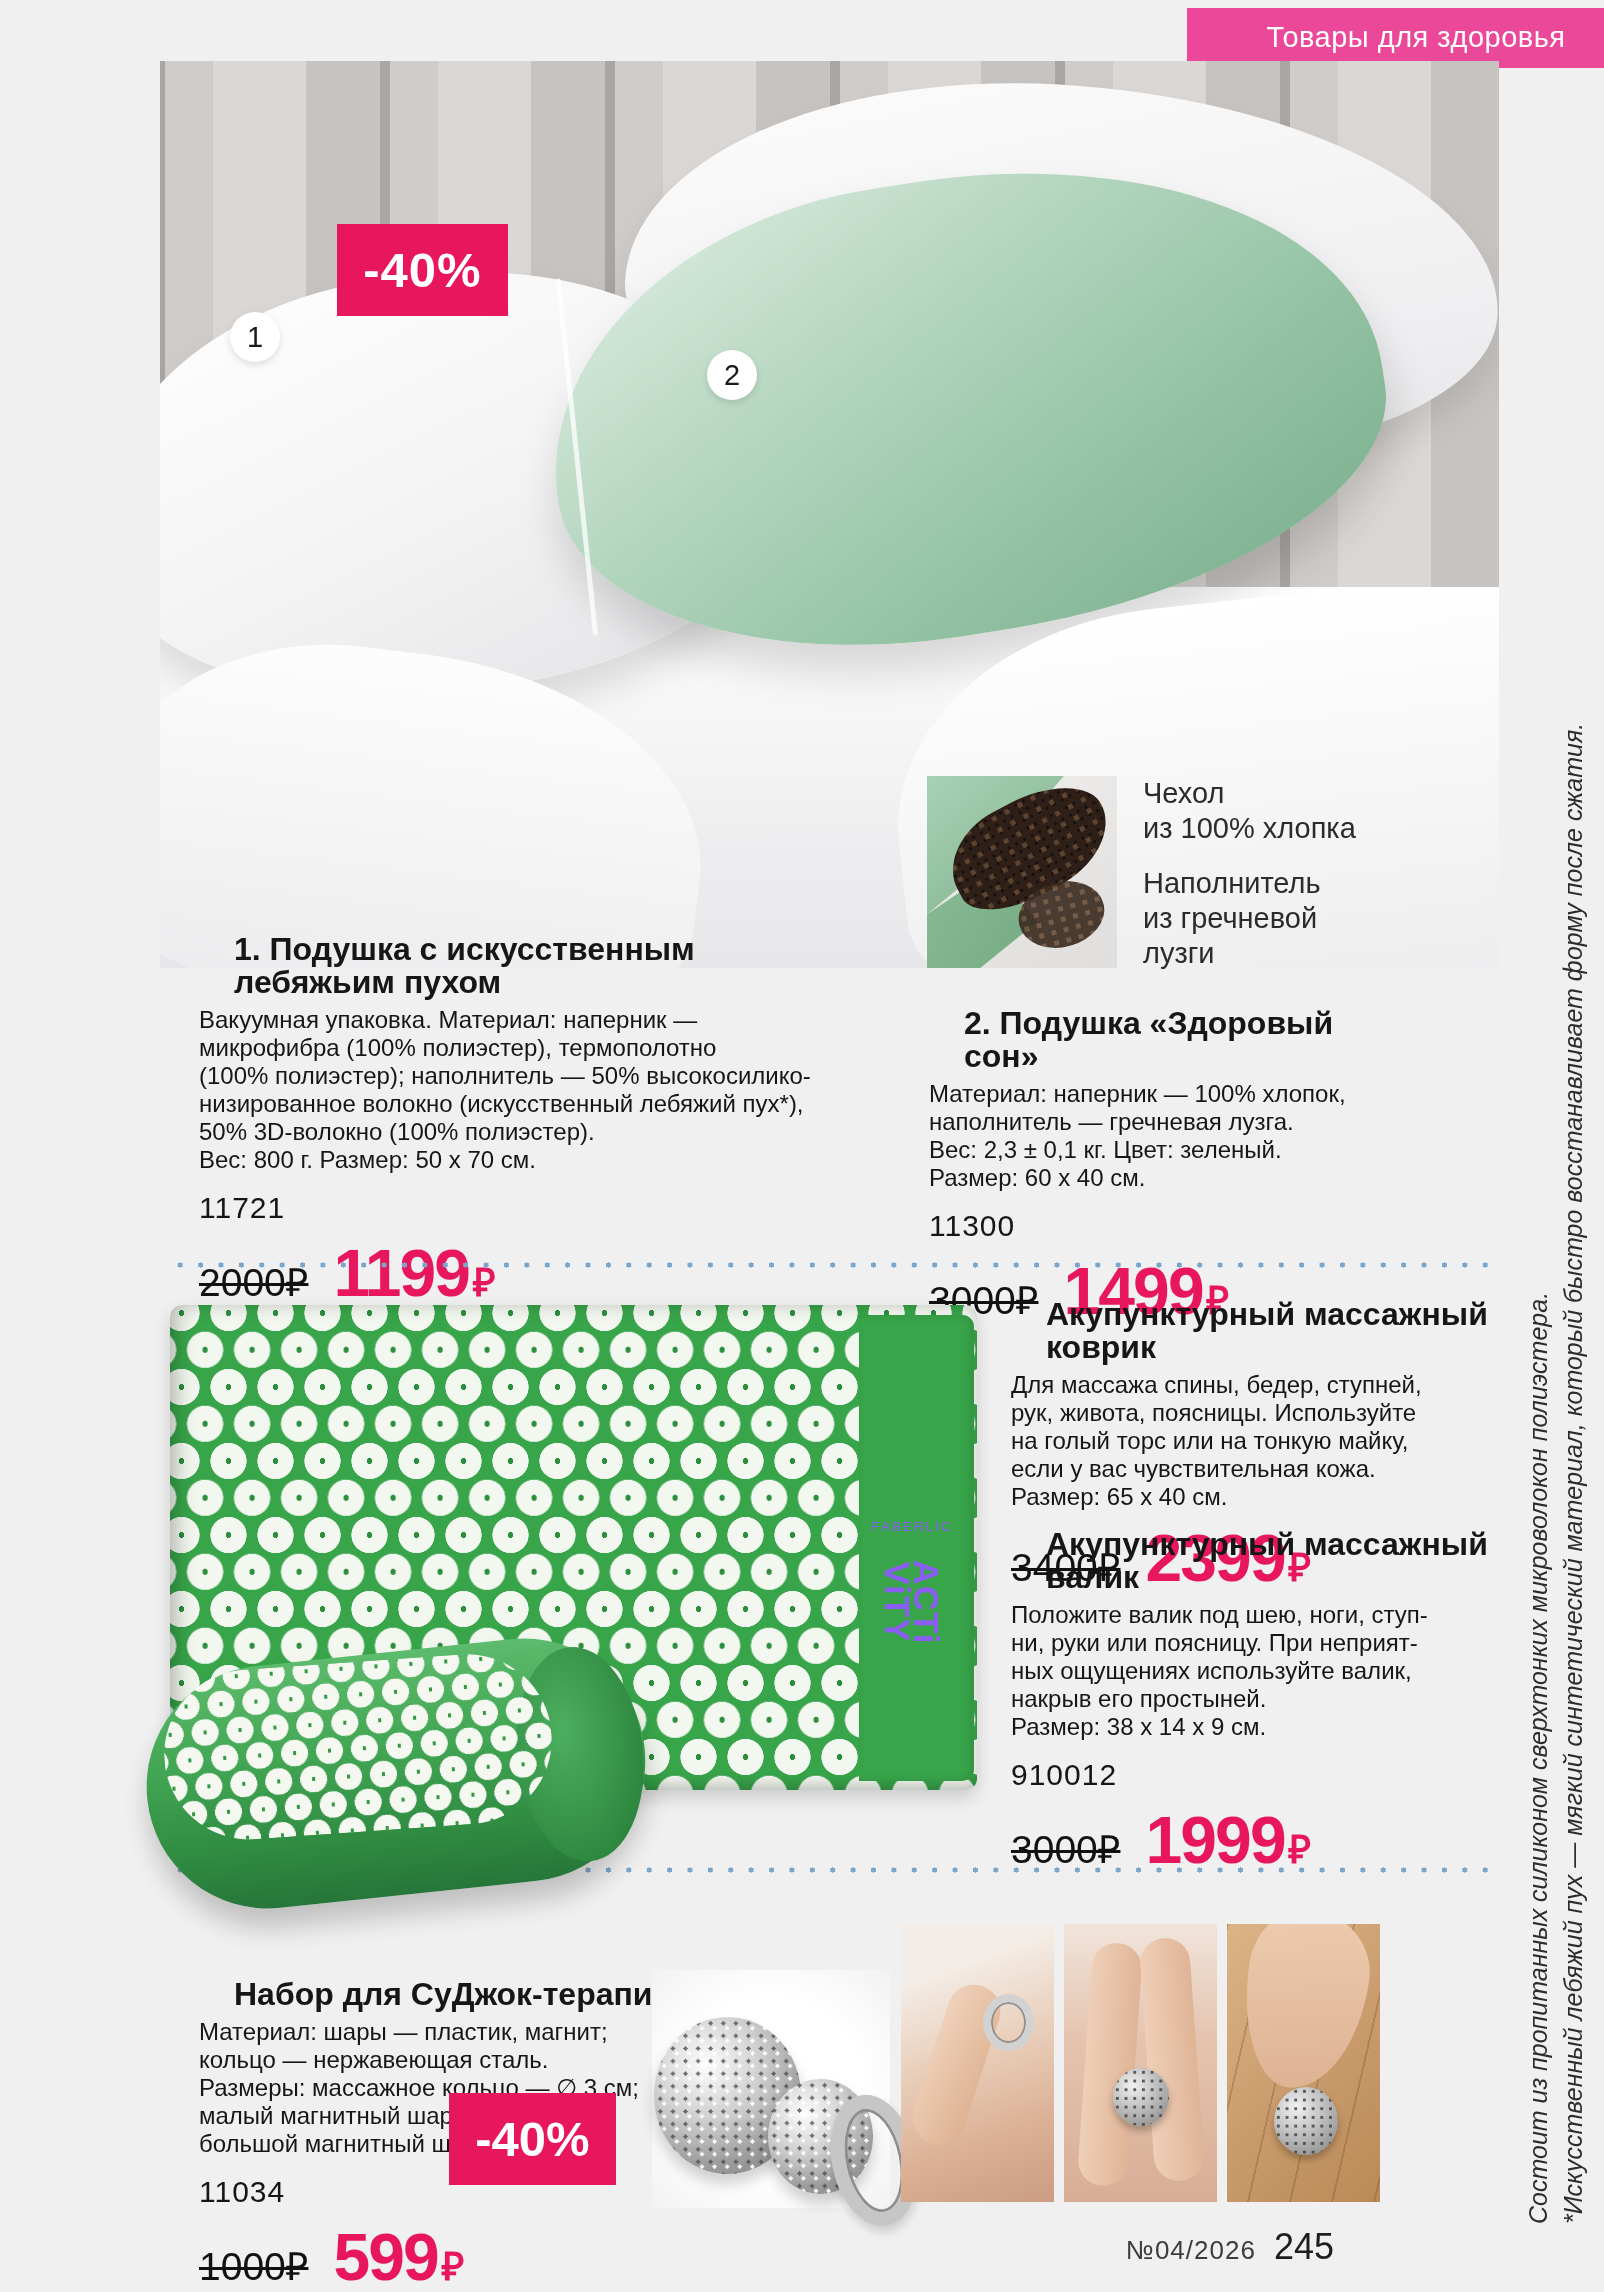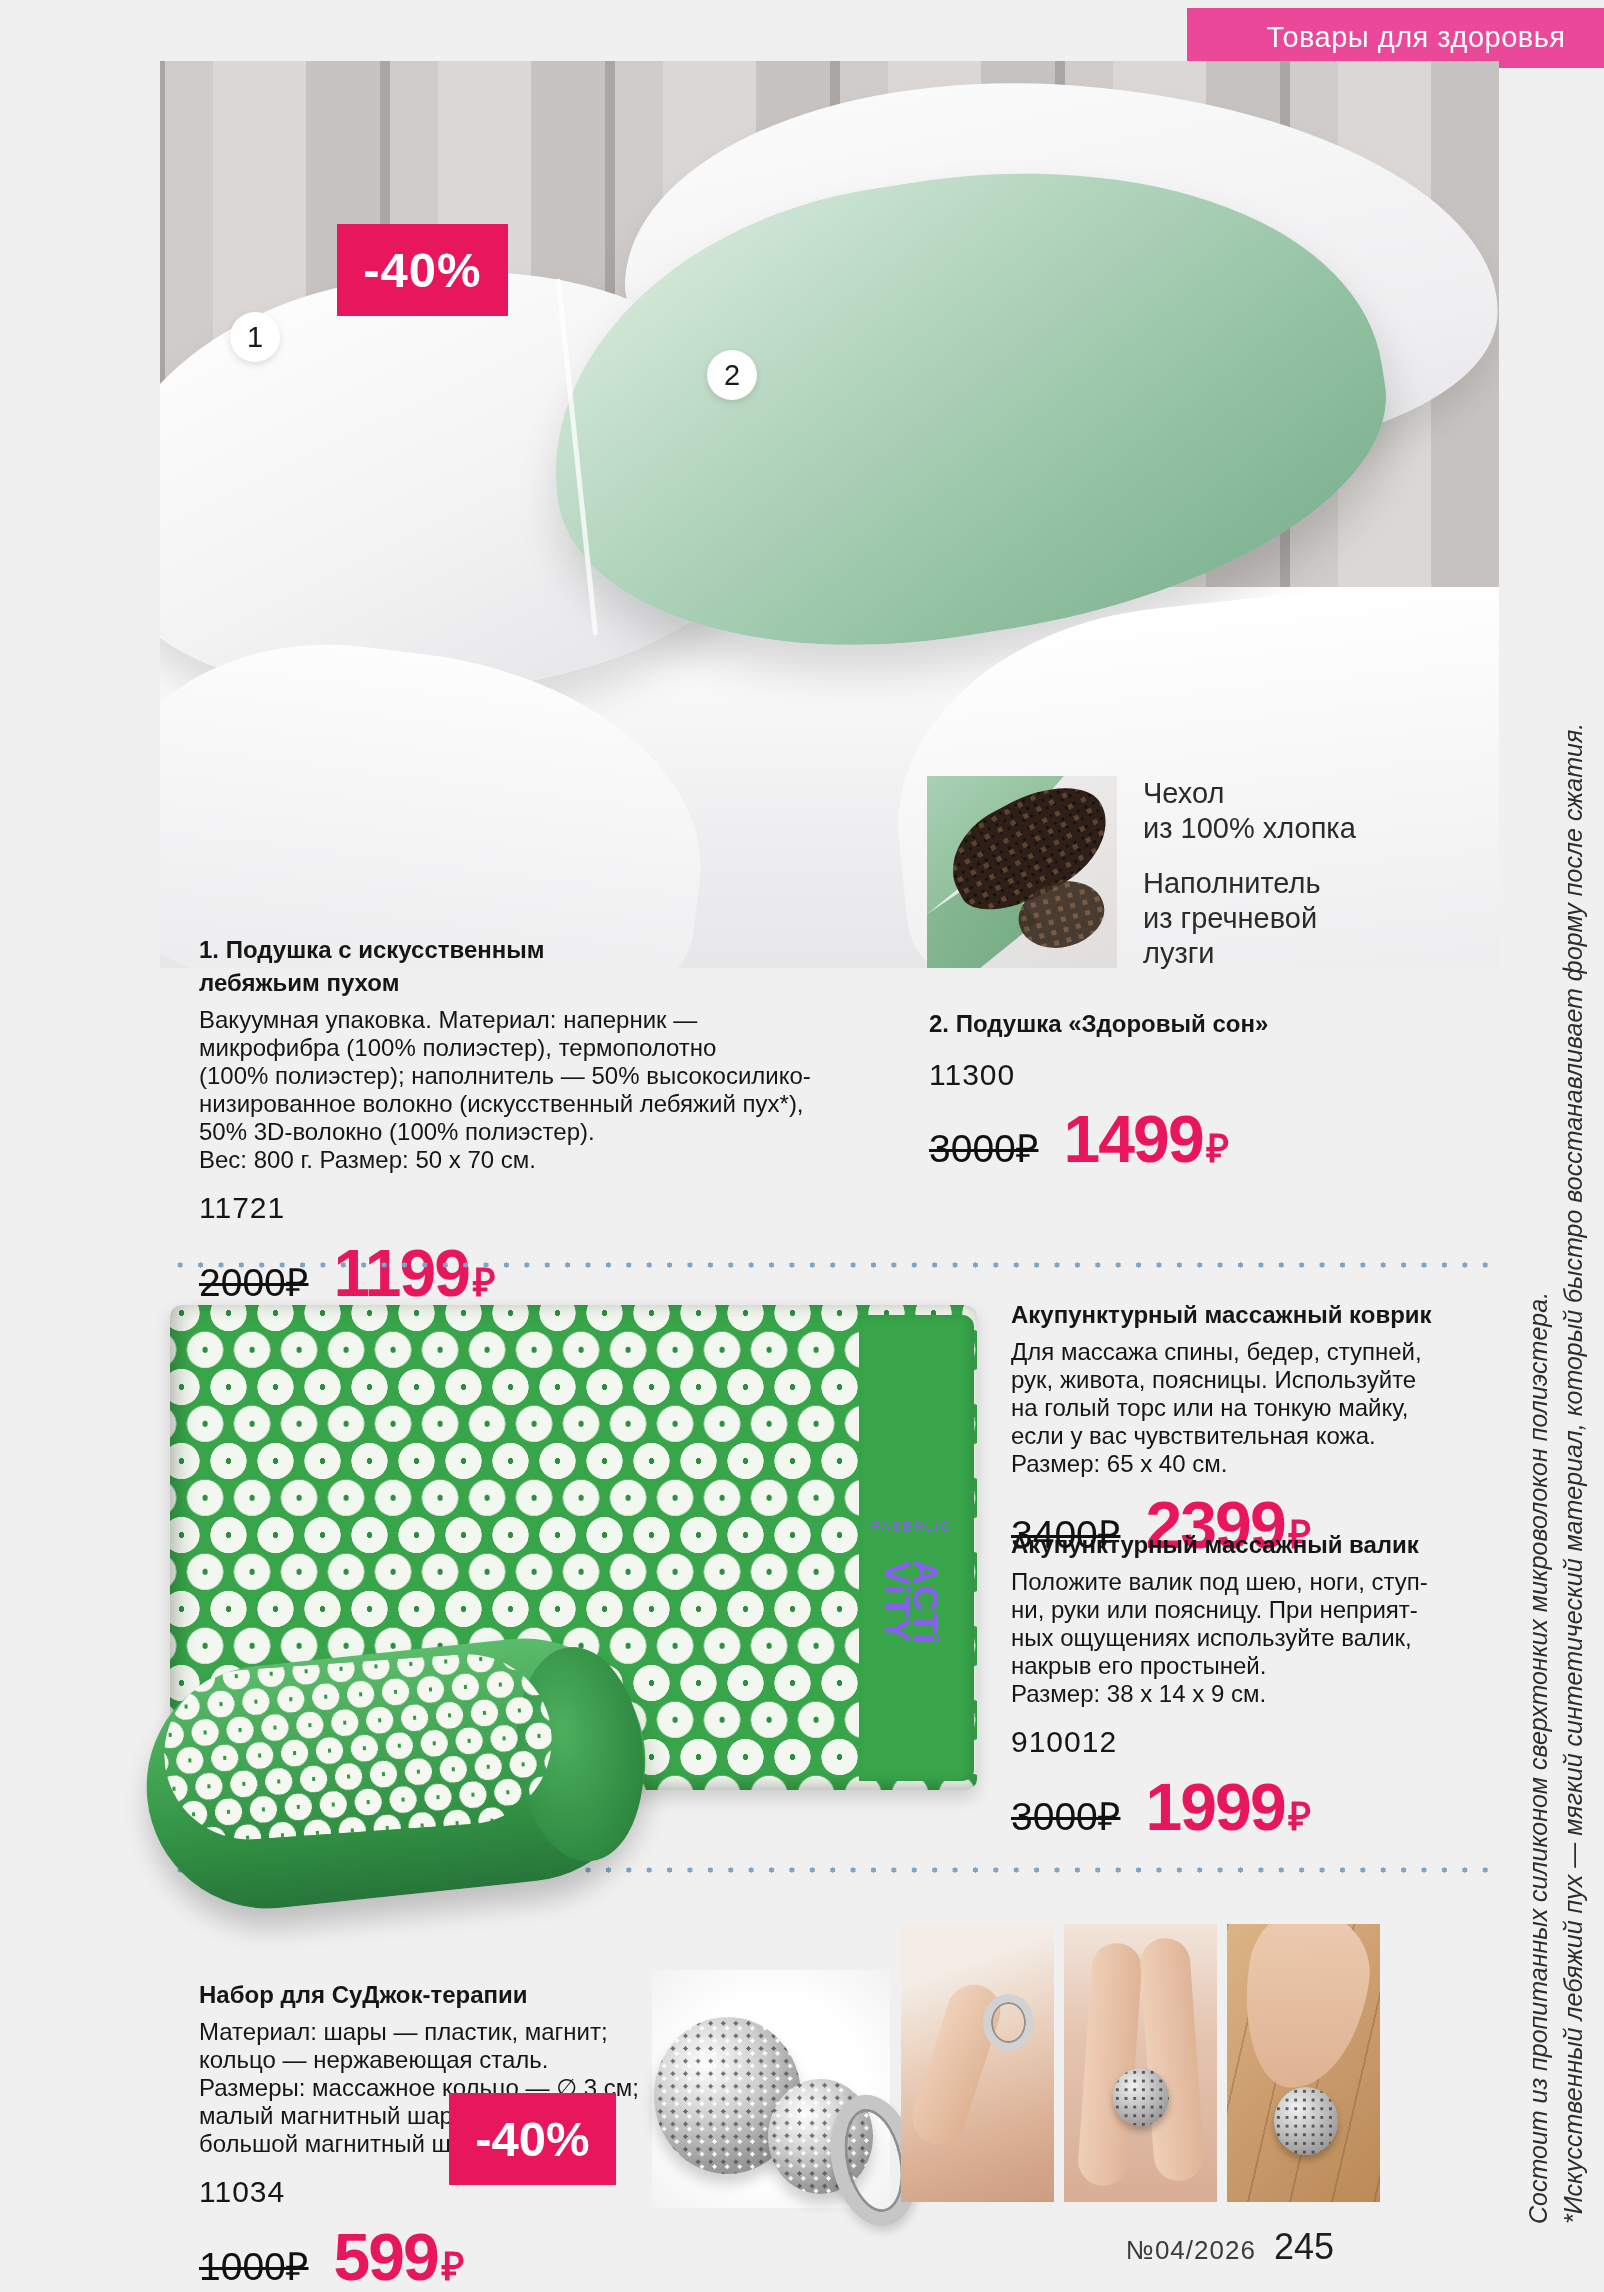--- a/index.html
+++ b/index.html
@@ -55,21 +55,21 @@
     background-size:14.6px 12.6px,8.7px 8.7px;}
   .seeds2{position:absolute;left:48%;top:55%;width:46%;height:34%;transform:rotate(-15deg);
     background-color:#3a2a1f;border-radius:50%;opacity:.9;
     background-image:radial-gradient(circle 2.9px,#6b4e37 98%,transparent);background-size:12.6px 10.7px;}
   .caption{position:absolute;left:1143px;font-size:29px;line-height:35px;color:#2b2b2b;white-space:pre-line;}
   .caption-cover{top:776px;}
   .caption-filler{top:866px;}
 
   
   .product{position:absolute;color:#161616;}
-  .p-title{font-weight:bold;font-size:24px;line-height:33px;white-space:pre-line;}
+  .p-title{font-weight:bold;font-size:32px;line-height:33px;white-space:pre-line;margin-left:35px;}
   .p-desc{font-size:24px;line-height:28px;margin-top:6.8px;white-space:pre-line;}
   .p-sku{font-size:30px;margin-top:17.5px;letter-spacing:1px;}
   .p-prices{margin-top:9.7px;display:flex;align-items:baseline;}
   .p-old{font-size:39px;text-decoration:line-through;text-decoration-thickness:2.9px;color:#111;}
   .p-new{font-size:66px;font-weight:bold;color:#e8175d;letter-spacing:-1.9px;margin-left:25px;}
   .p-cur{font-size:39px;font-weight:bold;color:#e8175d;margin-left:3.9px;}
 
   .product-1{left:199px;top:933px;width:718px;}
   .product-2{left:929px;top:1007px;width:466px;}
   .product-3{left:1011px;top:1298px;width:495px;}
@@ -213,20 +213,24 @@
     <div class="p-sku">11721</div>
     <div class="p-prices">
       <span class="p-old">2000₽</span>
       <span class="p-new">1199</span>
       <span class="p-cur">₽</span>
     </div>
   </div>
 
   <div class="product product-2">
     <div class="p-title">2. Подушка «Здоровый сон»</div>
+    <div class="p-desc">Материал: наперник — 100% хлопок,
+наполнитель — гречневая лузга.
+Вес: 2,3 ± 0,1 кг. Цвет: зеленый.
+Размер: 60 х 40 см.</div>
     <div class="p-sku">11300</div>
     <div class="p-prices">
       <span class="p-old">3000₽</span>
       <span class="p-new">1499</span>
       <span class="p-cur">₽</span>
     </div>
   </div>
 
   <div class="dots dots-1"></div>
 

